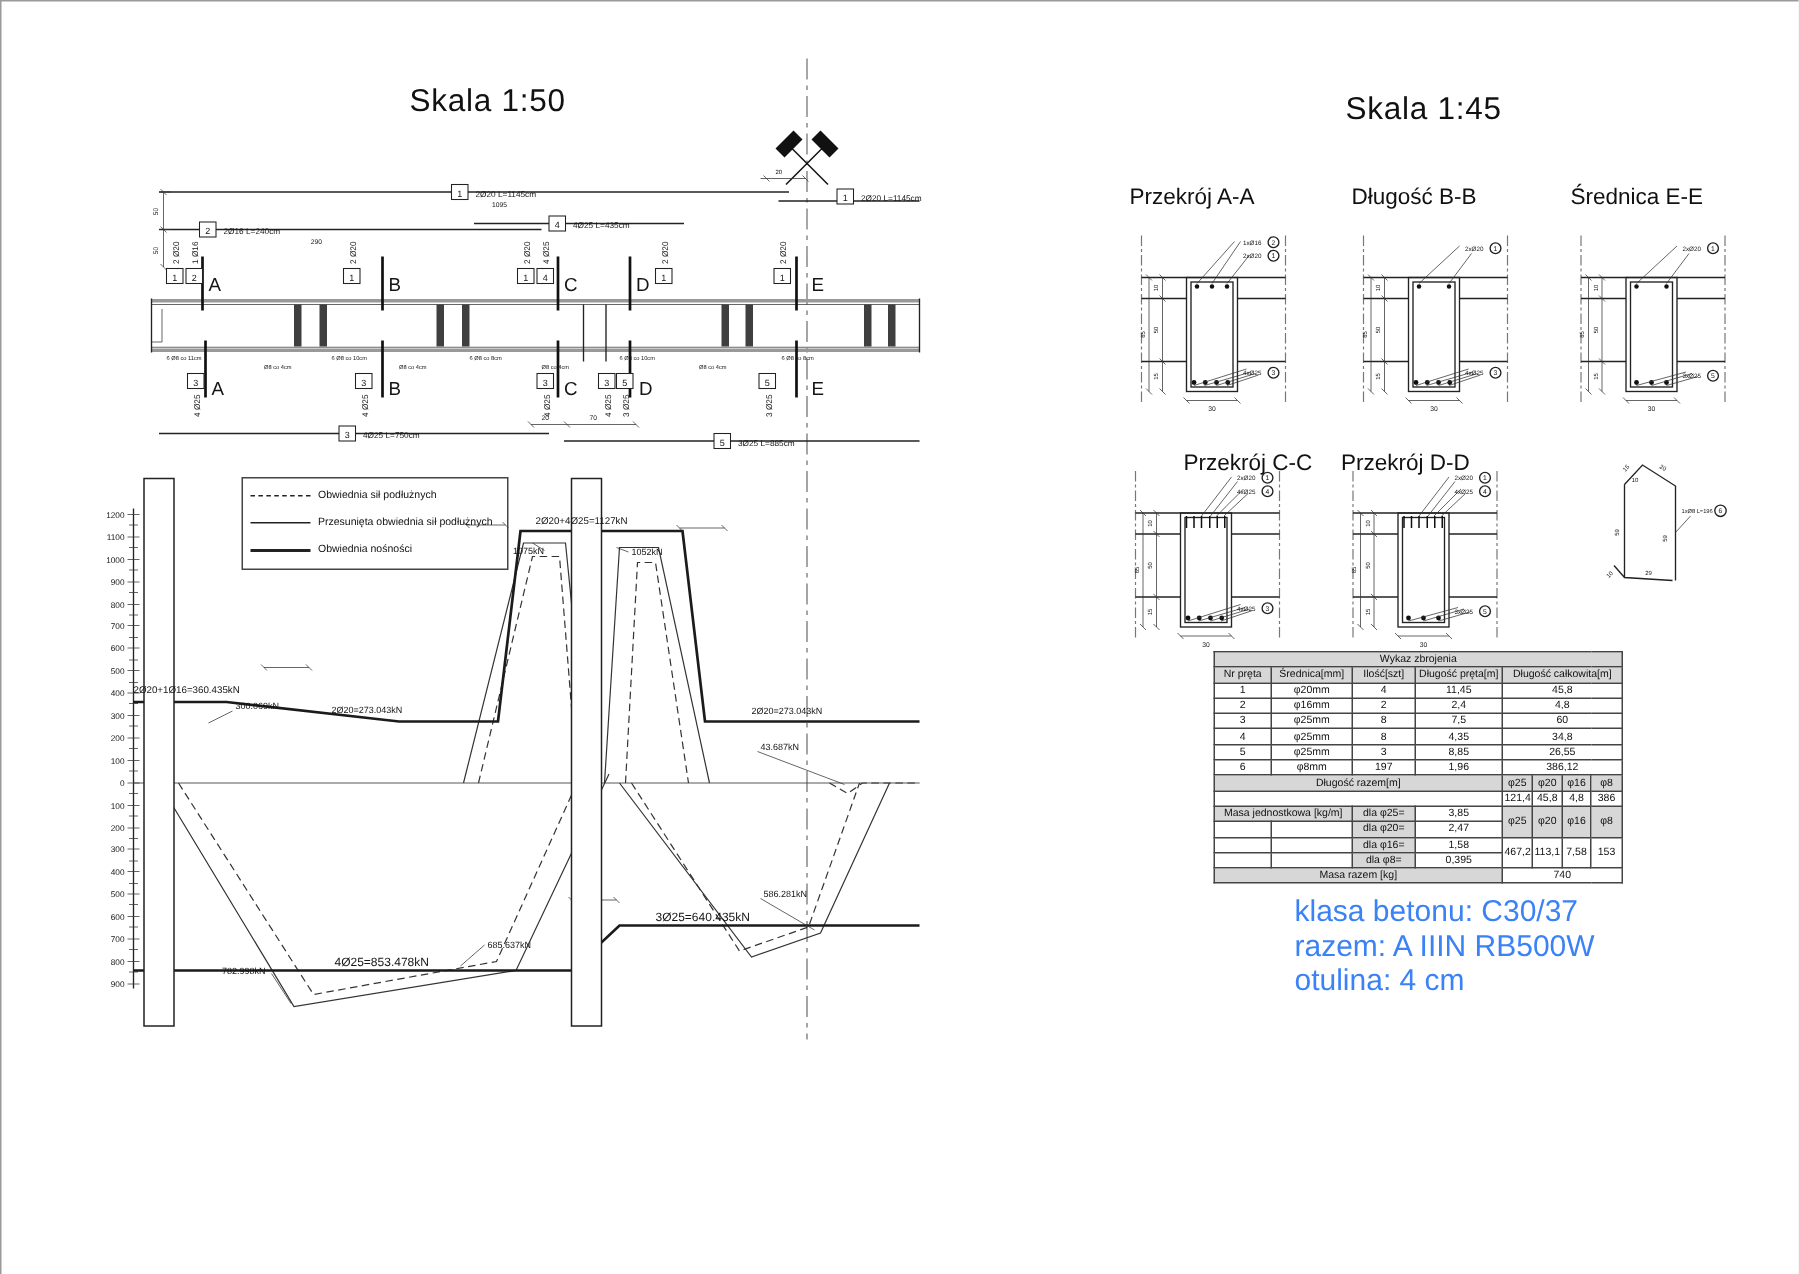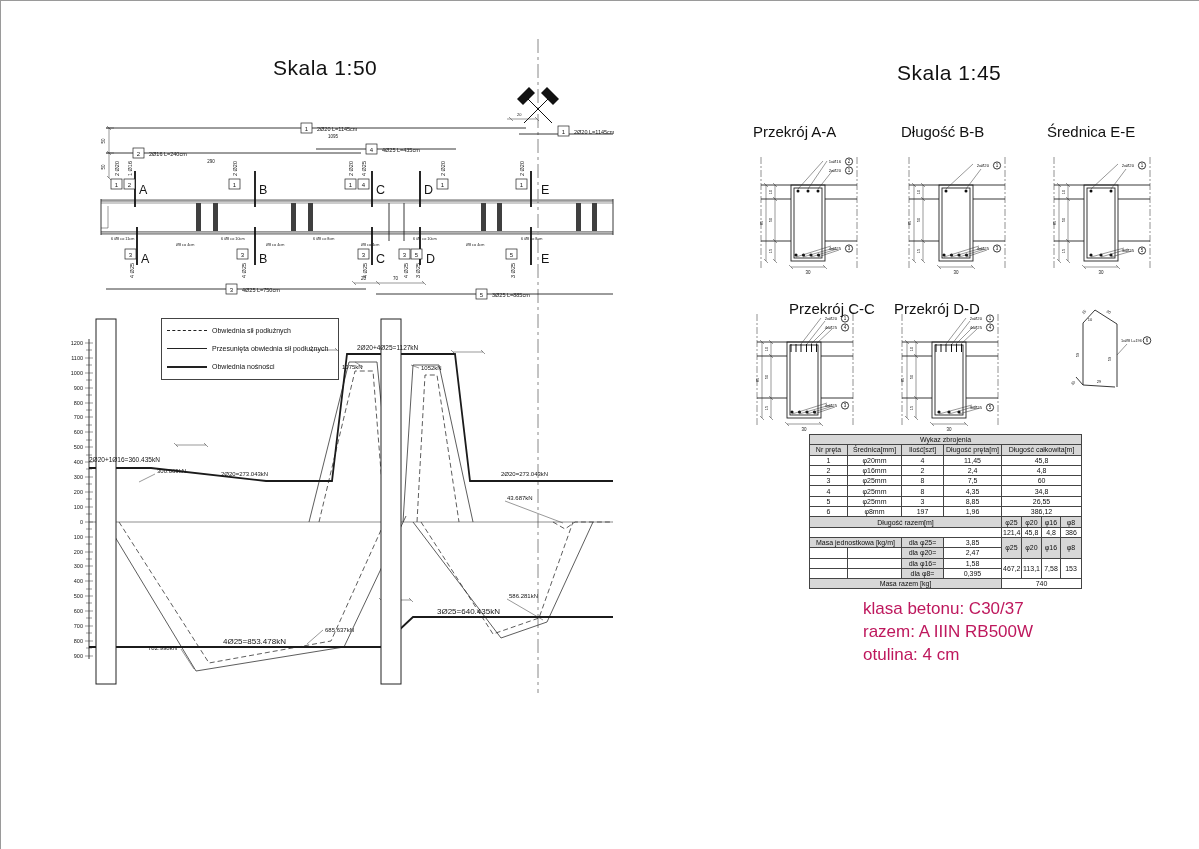--- a/index.html
+++ b/index.html
@@ -26,21 +26,21 @@
   .mid{text-anchor:middle;} .end{text-anchor:end;}
   .legend{left:160px;top:317px;width:178px;height:62px;border:1px solid #444;font-size:7px;color:#111;
           display:flex;flex-direction:column;justify-content:space-around;padding:3px 5px;box-sizing:border-box;}
   .lrow{display:flex;align-items:center;gap:5px;line-height:1.15;}
   .lsamp{width:40px;flex:0 0 40px;height:0;border-top:1.2px solid #222;}
   .lsamp.dashed{border-top-style:dashed;}
   .lsamp.thick{border-top-width:2.6px;}
   table.rebar{border-collapse:collapse;font-size:7px;color:#111;table-layout:fixed;border:1px solid #333;}
   table.rebar td,table.rebar th{border:.7px solid #444;padding:0 1px;text-align:center;font-weight:normal;height:9.3px;line-height:1;overflow:hidden;white-space:nowrap;}
   .shade{background:#d7d7d7;}
-  .notes{font-size:17px;color:#be185d;line-height:23px;}
+  .notes{font-size:20px;color:#3b82f6;line-height:23px;}
 </style>
 </head>
 <body>
 
 <div id="sheet">
 
   <div class="abs title" style="left:272px;top:55px;">Skala 1:50</div>
   <div class="abs title" style="left:896px;top:60px;">Skala 1:45</div>
 
   <svg class="abs" style="left:60px;top:30px;" width="600" height="670" viewBox="0 0 600 670">

